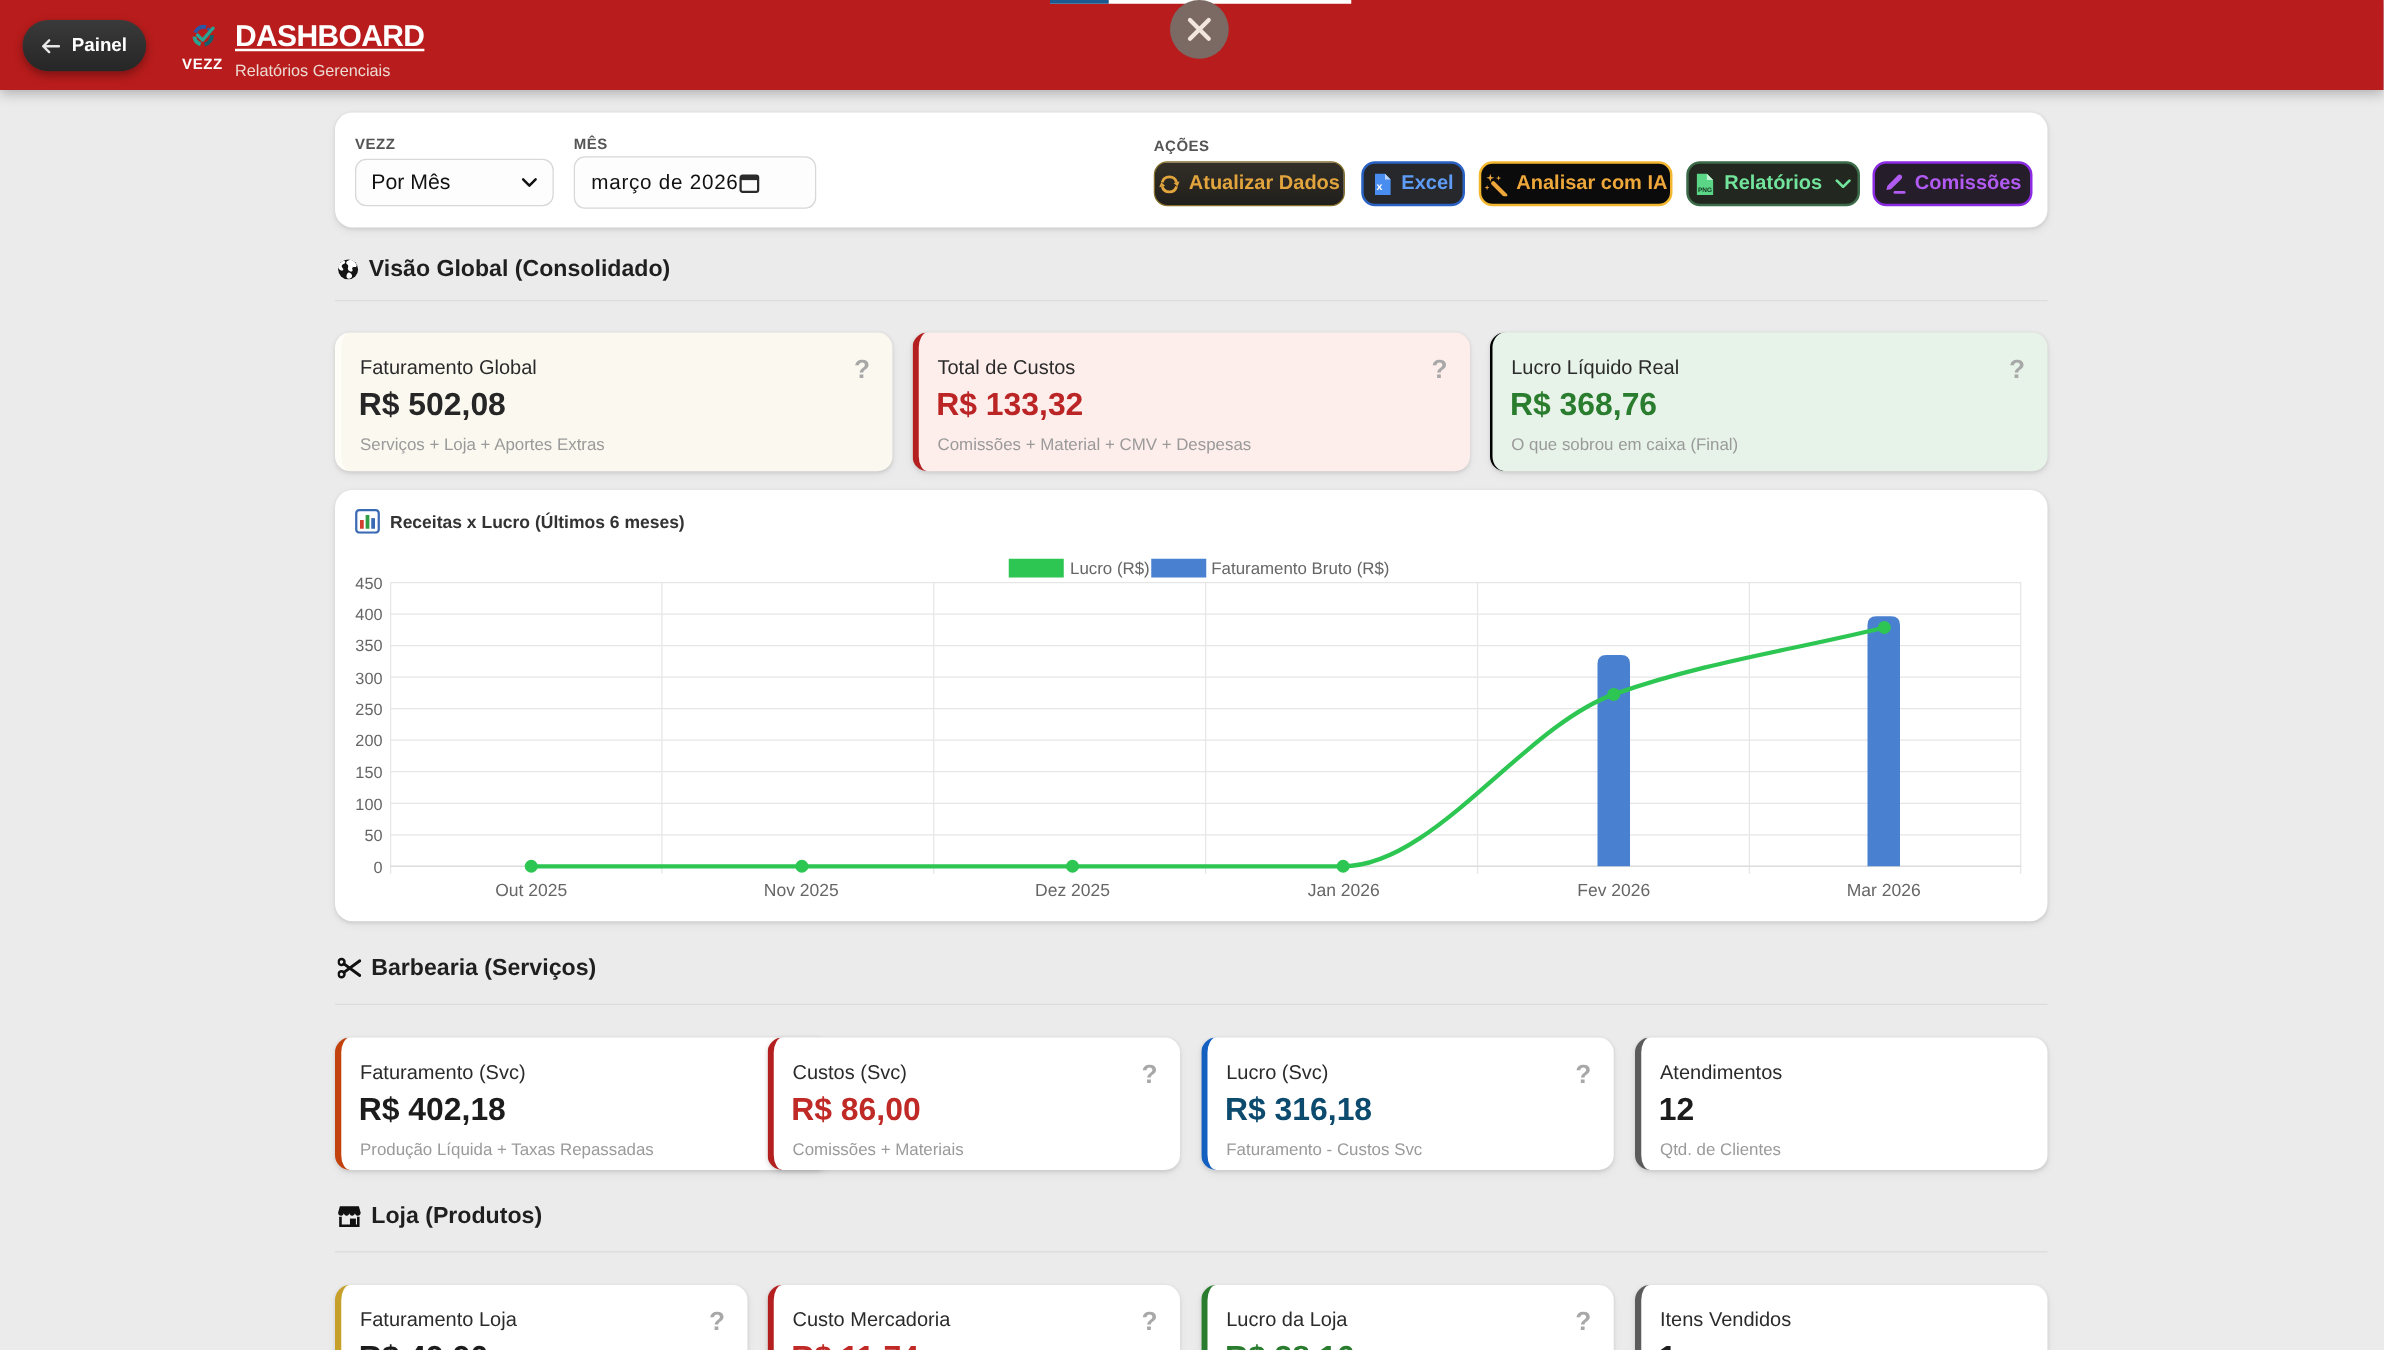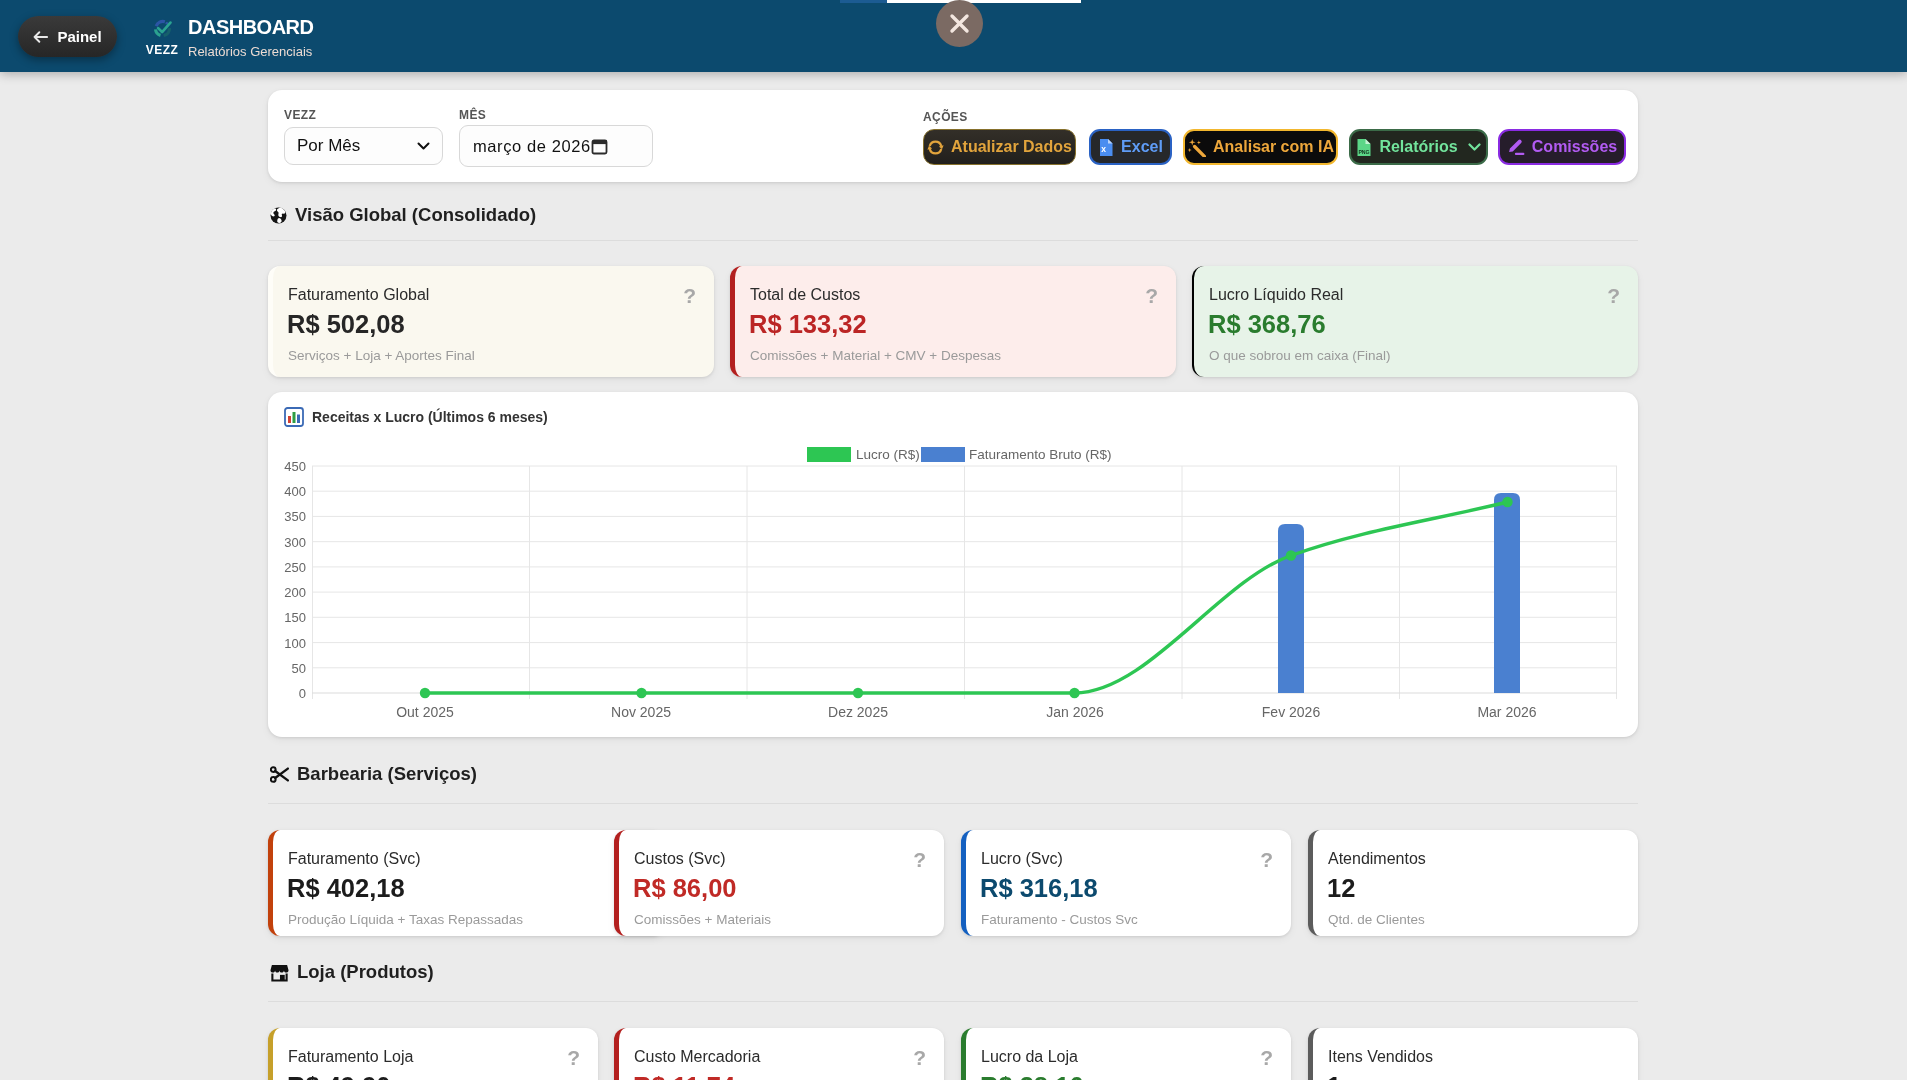--- a/index.html
+++ b/index.html
@@ -1,23 +1,23 @@
 <!DOCTYPE html>
 <html lang="pt-BR"><head>
 <meta charset="UTF-8">
 <title>Dashboard</title>
 <style>
 * { margin:0; padding:0; box-sizing:border-box; }
 html,body { width:1907px; height:1080px; overflow:hidden; background:#ebebeb; font-family:"Liberation Sans", sans-serif; }
-.topbar { position:relative; width:100%; height:72px; background:#0c4a6e; box-shadow:0 2px 10px rgba(0,0,0,.28); z-index:5; }
+.topbar { position:relative; width:100%; height:72px; background:#b91c1c; box-shadow:0 2px 10px rgba(0,0,0,.28); z-index:5; }
 .btn-painel { position:absolute; left:18px; top:16px; width:99px; height:41px; background:linear-gradient(180deg,#3a3a3a,#262626); border-radius:21px; box-shadow:0 3px 8px rgba(0,0,0,.35); display:flex; align-items:center; justify-content:center; gap:9px; color:#fff; font-weight:bold; font-size:15px; }
 .logo { position:absolute; left:144px; top:19px; width:36px; text-align:center; }
 .logo .vezz { color:#fff; font-weight:bold; font-size:12px; letter-spacing:.5px; margin-top:1px; }
 .htitle { position:absolute; left:188px; top:16px; color:#fff; }
-.htitle .t1 { font-size:20px; font-weight:bold; letter-spacing:-0.5px; }
+.htitle .t1 { font-size:24px; font-weight:bold; letter-spacing:-0.5px;text-decoration:underline; }
 .htitle .t2 { font-size:13px; color:#ecdbd3; margin-top:5px; }
 .topstrip-w { position:absolute; left:840px; top:0; width:241px; height:3px; background:#fff; z-index:9; }
 .topstrip-b { position:absolute; left:840px; top:0; width:47px; height:3px; background:#1c5b92; z-index:10; }
 .closex { position:absolute; left:936px; top:0px; width:47px; height:47px; border-radius:50%; background:#7b6a63; z-index:12; display:flex; align-items:center; justify-content:center; }
 .main { position:absolute; left:268px; top:0; width:1370px; }
 .card { background:#fff; border-radius:14px; box-shadow:0 1px 3px rgba(0,0,0,.10), 0 3px 8px rgba(0,0,0,.05); }
 .filter { position:absolute; left:0; top:90px; width:1370px; height:92px; }
 .flabel { position:absolute; font-size:12px; font-weight:bold; color:#555; letter-spacing:.4px; }
 .fsel { position:absolute; left:16px; top:37px; width:159px; height:38px; border:1px solid #d8d8d8; border-radius:9px; background:#fdfdfd; display:flex; align-items:center; padding:0 12px; font-size:17px; color:#111; justify-content:space-between; }
 .fdate { position:absolute; left:191px; top:35px; width:194px; height:42px; border:1px solid #d8d8d8; border-radius:9px; background:#fdfdfd; display:flex; align-items:center; padding:0 13px; font-family:"Liberation Sans", sans-serif; font-size:16.5px; letter-spacing:.6px; color:#111; justify-content:flex-start; }
@@ -133,21 +133,21 @@
         <path d="M6.2 1.6 C8 3 7.4 4.4 5.6 5 C3.8 5.6 3.4 7.4 4.8 8.6 C6.4 9.9 5.2 11.5 3.4 11 C2 10.6 1 9.4 0.9 8 C1.3 5 3.3 2.6 6.2 1.6 Z" fill="#fff"></path>
         <path d="M12.5 0.9 C14.8 1.6 16.8 3.2 17.9 5.4 C18.6 7 17.4 8.2 15.8 7.8 C14.2 7.4 13.4 8.4 14 9.8 C14.7 11.3 13.6 12.4 12 11.9 C10.3 11.4 9.3 9.8 9.9 8.2 C10.4 6.9 10 5.8 8.9 5.2 C7.8 4.5 8 3 9.2 2.2 C10.2 1.5 11.4 1 12.5 0.9 Z" fill="#fff"></path>
         <path d="M10.5 13 C12.2 13.2 13.5 14.4 13.7 16.1 C13.9 17.5 12.6 18.6 11.1 18.9 C9.5 19.1 8.2 17.9 8.5 16.3 C8.7 14.8 9 13.6 10.5 13 Z" fill="#fff"></path>
       </svg>
     Visão Global (Consolidado)
   </div>
   <div class="secline" style="top:240px;"></div>
   <div class="kpi" style="left:0; top:266px; width:446px; height:111px; background:#faf8ef; border-left:5px solid #fefdf8;">
     <div class="kt">Faturamento Global</div>
     <div class="kv" style="color:#262626;">R$ 502,08</div>
-    <div class="ks">Serviços + Loja + Aportes Final</div>
+    <div class="ks">Serviços + Loja + Aportes Extras</div>
     <div class="kq">?</div>
   </div>
   <div class="kpi" style="left:462px; top:266px; width:446px; height:111px; background:#fdedeb; border-left:5px solid #b3201f;">
     <div class="kt">Total de Custos</div>
     <div class="kv" style="color:#bb2525;">R$ 133,32</div>
     <div class="ks">Comissões + Material + CMV + Despesas</div>
     <div class="kq">?</div>
   </div>
   <div class="kpi" style="left:924px; top:266px; width:446px; height:111px; background:#e7f3e8; border-left:2px solid #000000;">
     <div class="kt">Lucro Líquido Real</div>

